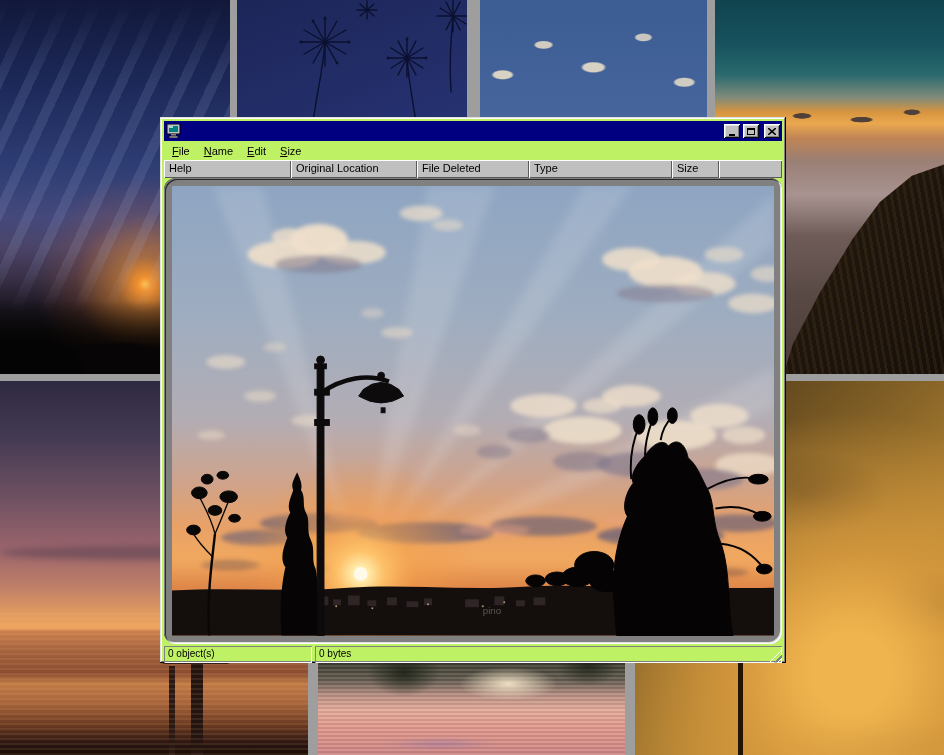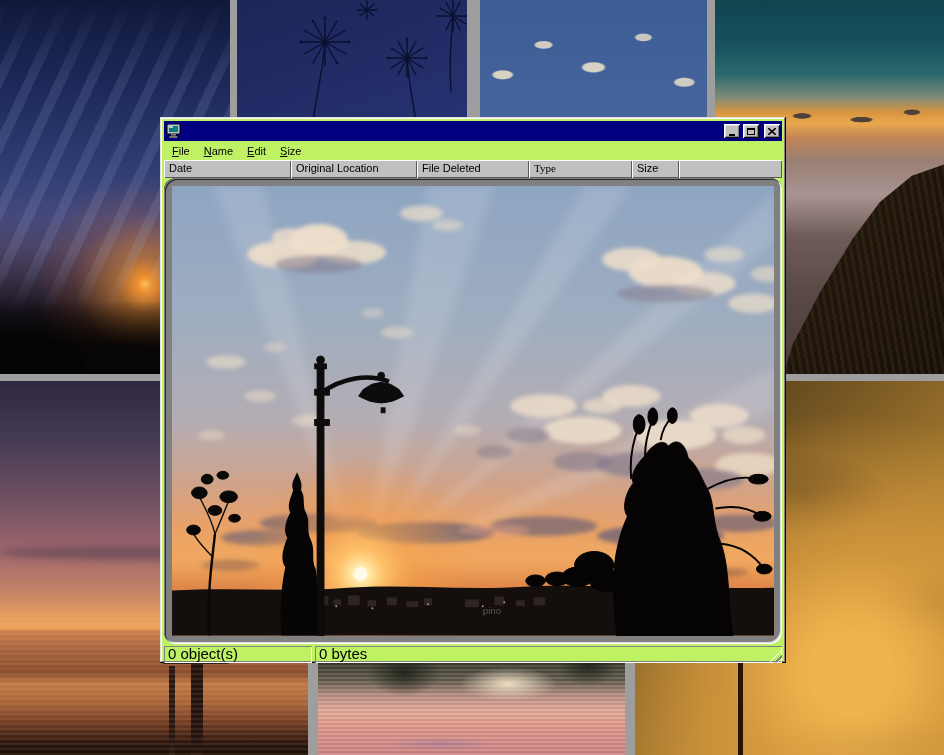--- a/index.html
+++ b/index.html
@@ -98,29 +98,29 @@
   .g-max{width:8px;height:7px;border:1px solid #000;border-top:2px solid #000;box-sizing:border-box;}
   .g-x{display:block;}
 
   .menubar{height:19px;min-height:19px;display:flex;align-items:center;padding-left:1px;}
   .menu-item{display:inline-block;padding:2px 7px;font-size:11px;color:#000;}
   .menu-item::first-letter{text-decoration:underline;}
 
   .header{height:18px;min-height:18px;display:flex;}
   .hcell{box-sizing:border-box;padding:2px 5px;font-size:11px;background:#c0c0c0;white-space:nowrap;overflow:hidden;
     box-shadow: inset 1px 1px #fff, inset -1px -1px #5a5a5a;}
-  .hc0{width:127px;} .hc1{width:126px;} .hc2{width:112px;} .hc3{width:103px;font-family:Liberation Serif, serif;}
+  .hc0{width:127px;} .hc1{width:126px;} .hc2{width:112px;} .hc3{width:143px;}
   .hc4{width:47px;text-align:left;} .hc5{flex:1;}
 
   .content{flex:1;position:relative;background:#808080;padding:8px;
     box-shadow: inset 1px 1px #808080, inset -1px -1px #fff, inset 2px 2px #2a2a2a, inset -2px -2px #dfdfdf; border-radius: 12px;}
   .content svg{width:100%;height:100%;display:block;}
 
   .statusbar{height:17px;min-height:17px;margin-top:2px;display:flex;gap:3px;position:relative;}
-  .spanel{box-sizing:border-box;font-size:15px;line-height:15px;padding:0 4px;color:#000;
+  .spanel{box-sizing:border-box;font-size:10px;line-height:15px;padding:0 4px;color:#000;
     box-shadow: inset 1px 1px #808080, inset -1px -1px #fff;white-space:nowrap;overflow:hidden;}
   .sp1{width:148px;} .sp2{flex:1;}
   .grip{position:absolute;right:0;bottom:0;width:13px;height:13px;
     background:repeating-linear-gradient(-45deg, rgba(0,0,0,0) 0 3px, #fff 3px 4px, #808080 4px 6px);
     clip-path:polygon(100% 0,100% 100%,0 100%);}
 </style>
 </head>
 <body>
 
 <div class="screen">
@@ -211,21 +211,21 @@
     </div>
 
     <div class="menubar">
       <span class="menu-item">File</span>
       <span class="menu-item">Name</span>
       <span class="menu-item">Edit</span>
       <span class="menu-item">Size</span>
     </div>
 
     <div class="header">
-      <div class="hcell hc0">Date</div>
+      <div class="hcell hc0">Help</div>
       <div class="hcell hc1">Original Location</div>
       <div class="hcell hc2">File Deleted</div>
       <div class="hcell hc3">Type</div>
       <div class="hcell hc4">Size</div>
       <div class="hcell hc5"></div>
     </div>
 
     <div class="content">
       <svg viewBox="0 0 616 460" preserveAspectRatio="none">
         <defs>

